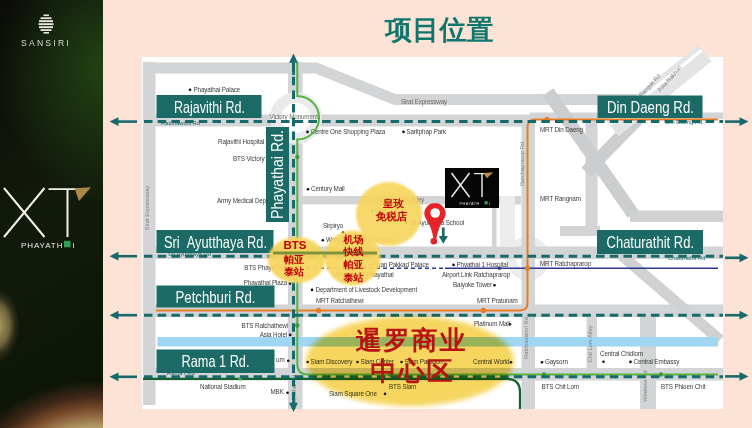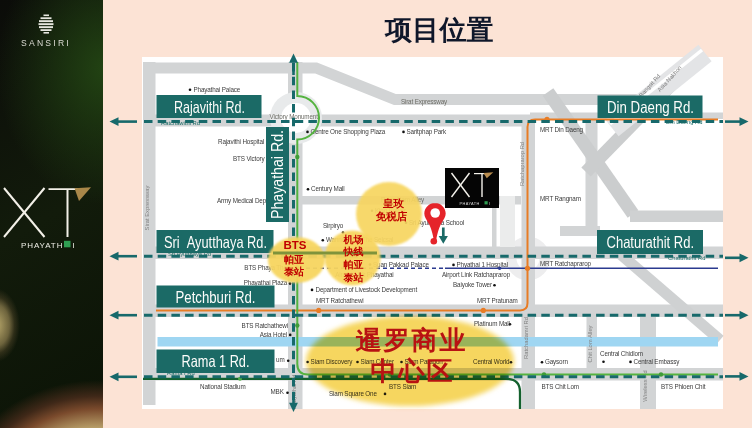--- a/index.html
+++ b/index.html
@@ -5,21 +5,21 @@
 html,body{margin:0;padding:0;}
 body{width:752px;height:428px;background:#fce3d5;position:relative;overflow:hidden;font-family:"Liberation Sans",sans-serif;}
 #sidebar{position:absolute;left:0;top:0;width:103px;height:428px;
 background-color:#0c1107;
 background-image:
  radial-gradient(185px 160px at 94% 118%, #d8cc8e 0%, #cdbc7e 44%, #7a4a2c 60%, #3f2818 68%, rgba(30,20,10,0) 78%),
  radial-gradient(30px 46px at -4% 76%, rgba(196,178,114,.95) 0%, rgba(172,150,95,.6) 45%, rgba(120,98,60,.3) 62%, rgba(0,0,0,0) 80%),
  radial-gradient(155px 195px at 102% 16%, rgba(36,72,20,.9), rgba(20,40,10,0) 70%),
  linear-gradient(150deg, #0b0c09 0%, #121b0b 50%, #0b1306 100%);
 }
-#title{position:absolute;left:385px;top:12px;font-size:27px;font-weight:bold;color:#0f172a;letter-spacing:0.2px;}
+#title{position:absolute;left:385px;top:12px;font-size:27px;font-weight:bold;color:#0f766e;letter-spacing:0.2px;}
 svg{position:absolute;left:0;top:0;font-family:"Liberation Sans",sans-serif;}
 .lb{font-size:6.3px;fill:#3c3c3c;letter-spacing:-0.15px;}
 .lg{font-size:6.3px;fill:#6d6d66;letter-spacing:-0.15px;}
 .tt{font-size:5.8px;fill:#1c6b66;}
 .rot{font-size:5.8px;fill:#818181;}
 .box{fill:#1b6a66;}
 .bt{font-size:16.5px;fill:#fdfdfb;}
 .red{fill:#c00000;font-weight:bold;}
 </style>
 </head>

